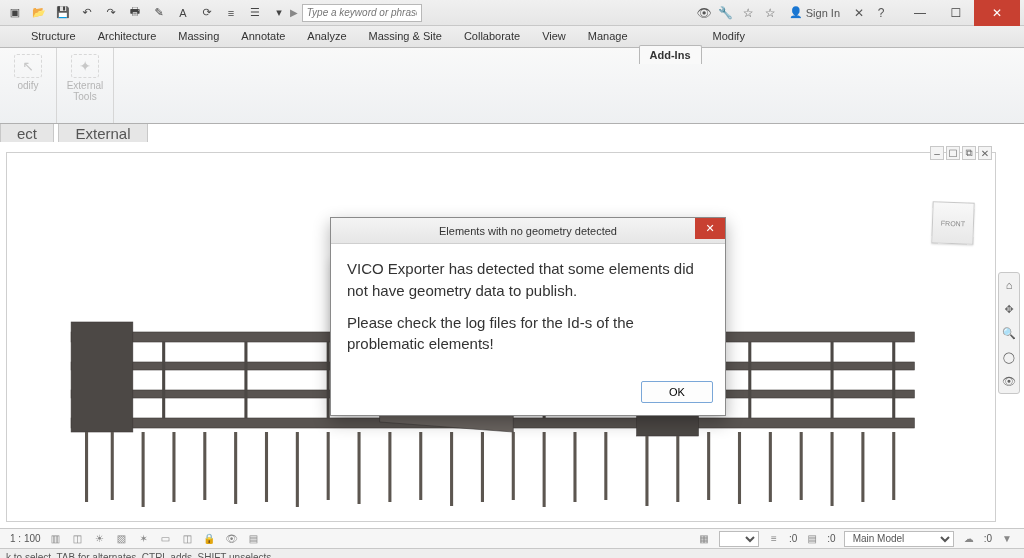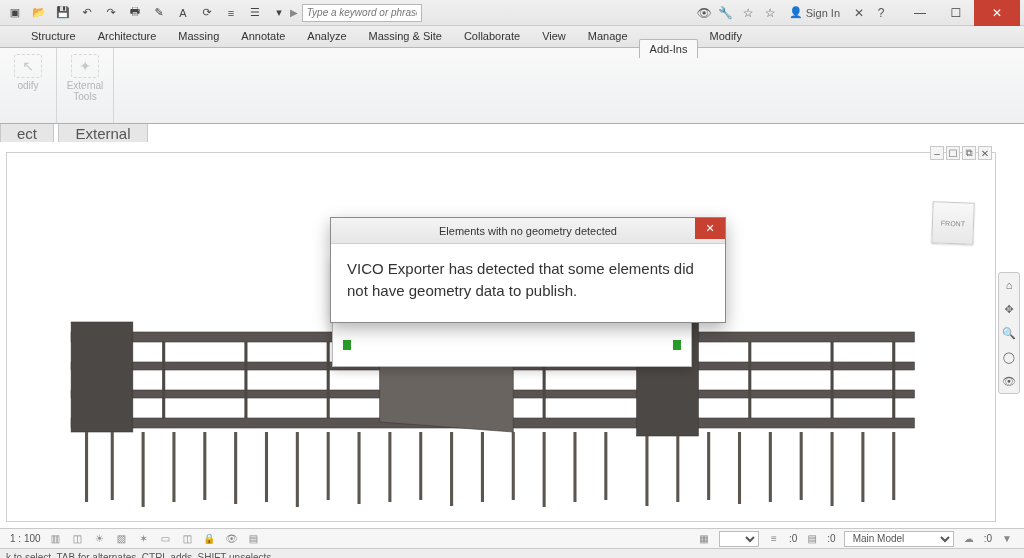--- a/index.html
+++ b/index.html
@@ -16,21 +16,21 @@
 .title-right{ display:flex; align-items:center; gap:4px; padding-right:4px;}
 .title-right .ic{ width:18px; height:18px; display:flex; align-items:center; justify-content:center; font-size:12px; color:#555;}
 .signin{ font-size:11px; color:#555; display:flex; align-items:center; gap:3px; padding:0 6px;}
 .win-controls{ display:flex; margin-left:8px;}
 .win-btn{ width:36px; height:26px; display:flex; align-items:center; justify-content:center; font-size:12px; color:#444;}
 .win-close{ background:#c84031; color:#fff; width:46px;}
 
 
 .ribbon-tabs{ height:22px; background:linear-gradient(#efefef,#e4e4e4); display:flex; align-items:flex-start; padding-left:20px; border-bottom:1px solid #b8b8b8;}
 .ribbon-tab{ font-size:11px; color:#333; padding:3px 10px 3px; border:1px solid transparent; border-bottom:none; cursor:default;}
-.ribbon-tab.active{ background:#f9f9f9; border-color:#b8b8b8; border-top-left-radius:2px; border-top-right-radius:2px; position:relative; top:13px;}
+.ribbon-tab.active{ background:#f9f9f9; border-color:#b8b8b8; border-top-left-radius:2px; border-top-right-radius:2px; position:relative; top:19px;font-weight:bold;}
 
 
 .ribbon-panel{ height:76px; background:linear-gradient(#f9f9f9,#eef0f2); border-bottom:1px solid #b0b0b0; display:flex;}
 .ribbon-group{ display:flex; flex-direction:column; align-items:center; padding:4px 8px 0; border-right:1px solid #d6d6d6; }
 .ribbon-group .buttons{ display:flex; gap:6px; flex:1; align-items:flex-start;}
 .big-btn{ width:40px; display:flex; flex-direction:column; align-items:center; gap:2px; color:#b5b5b5; font-size:10px; padding-top:2px;}
 .big-btn .glyph{ width:28px; height:24px; border:1px dashed #d8d8d8; border-radius:3px; display:flex; align-items:center; justify-content:center; font-size:14px; color:#c8c8c8;}
 .panel-tab-strip{ height:18px;}
 .panel-tab{ font-size:15px; color:#555; padding:1px 16px; background:#e6e6e6; border:1px solid #c8c8c8; border-top:none; display:inline-block;text-align:right;}
 
@@ -230,20 +230,24 @@
     <div class="prog2"></div>
   </div>
 
   <div class="dialog">
     <div class="dialog-title">
       <span>Elements with no geometry detected</span>
       <div class="dialog-close">✕</div>
     </div>
     <div class="dialog-body">
       <p>VICO Exporter has detected that some elements did not have geometry data to publish.</p>
+      <p>Please check the log files for the Id-s of the problematic elements!</p>
+    </div>
+    <div class="dialog-buttons">
+      <button>OK</button>
     </div>
   </div>
 </div>
 
 <div class="viewbar">
   <span>1 : 100</span>
   <span class="ic">▥</span>
   <span class="ic">◫</span>
   <span class="ic">☀</span>
   <span class="ic">▧</span>

